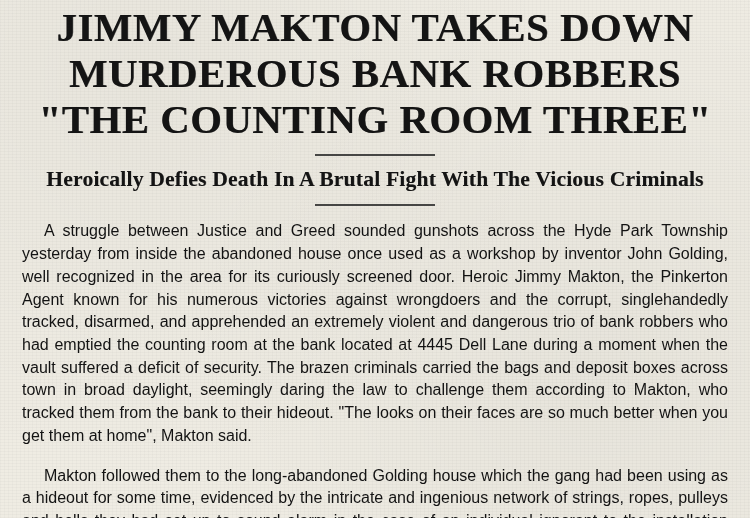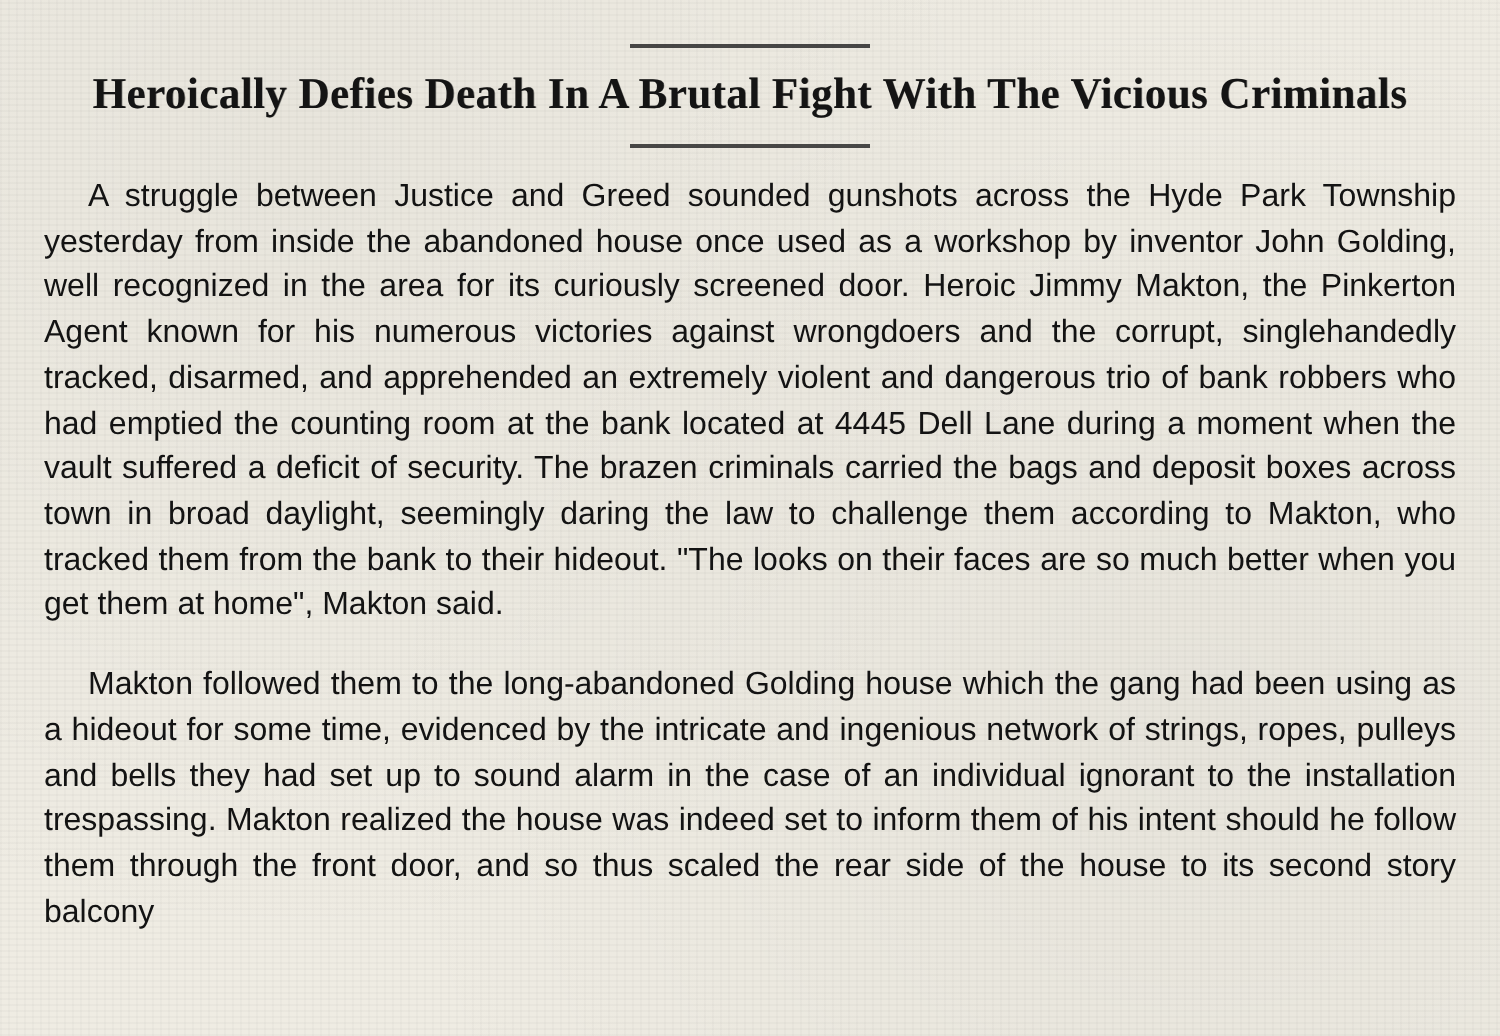--- a/index.html
+++ b/index.html
@@ -84,20 +84,25 @@
   }
   .body-copy p + p {
     margin-top: 17px;
   }
 </style>
 </head>
 <body>
 
 <div class="paper">
 
+  <div class="headline">
+    <span class="hl-line">JIMMY MAKTON TAKES DOWN</span>
+    <span class="hl-line">MURDEROUS BANK ROBBERS</span>
+    <span class="hl-line">"THE COUNTING ROOM THREE"</span>
+  </div>
 
   <div class="rule"></div>
 
   <div class="subhead">Heroically Defies Death In A Brutal Fight With The Vicious Criminals</div>
 
   <div class="rule second"></div>
 
   <div class="body-copy">
     <p>A struggle between Justice and Greed sounded gunshots across the Hyde Park Township yesterday from inside the abandoned house once used as a workshop by inventor John Golding, well recognized in the area for its curiously screened door.  Heroic Jimmy Makton, the Pinkerton Agent known for his numerous victories against wrongdoers and the corrupt, singlehandedly tracked, disarmed, and apprehended an extremely violent and dangerous trio of bank robbers who had emptied the counting room at the bank located at 4445 Dell Lane during a moment when the vault suffered a deficit of security.  The brazen criminals carried the bags and deposit boxes across town in broad daylight, seemingly daring the law to challenge them according to Makton, who tracked them from the bank to their hideout.  "The looks on their faces are so much better when you get them at home", Makton said.</p>
     <p>Makton followed them to the long-abandoned Golding house which the gang had been using as a hideout for some time, evidenced by the intricate and ingenious network of strings, ropes, pulleys and bells they had set up to sound alarm in the case of an individual ignorant to the installation trespassing.  Makton realized the house was indeed set to inform them of his intent should he follow them through the front door, and so thus scaled the rear side of the house to its second story balcony</p>

